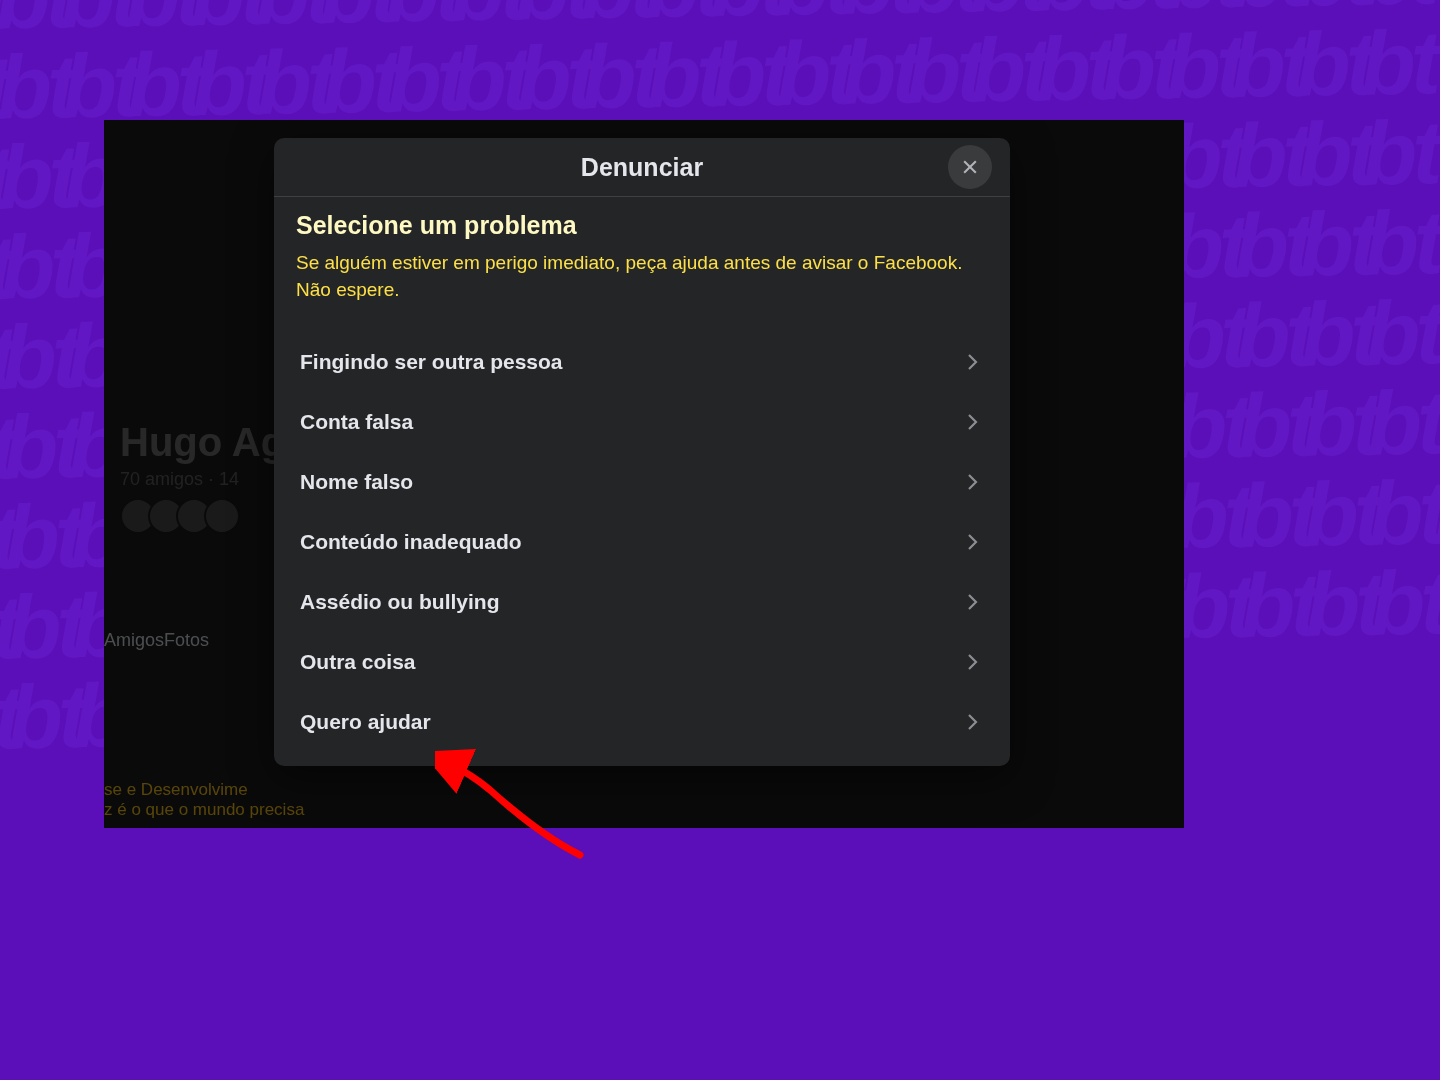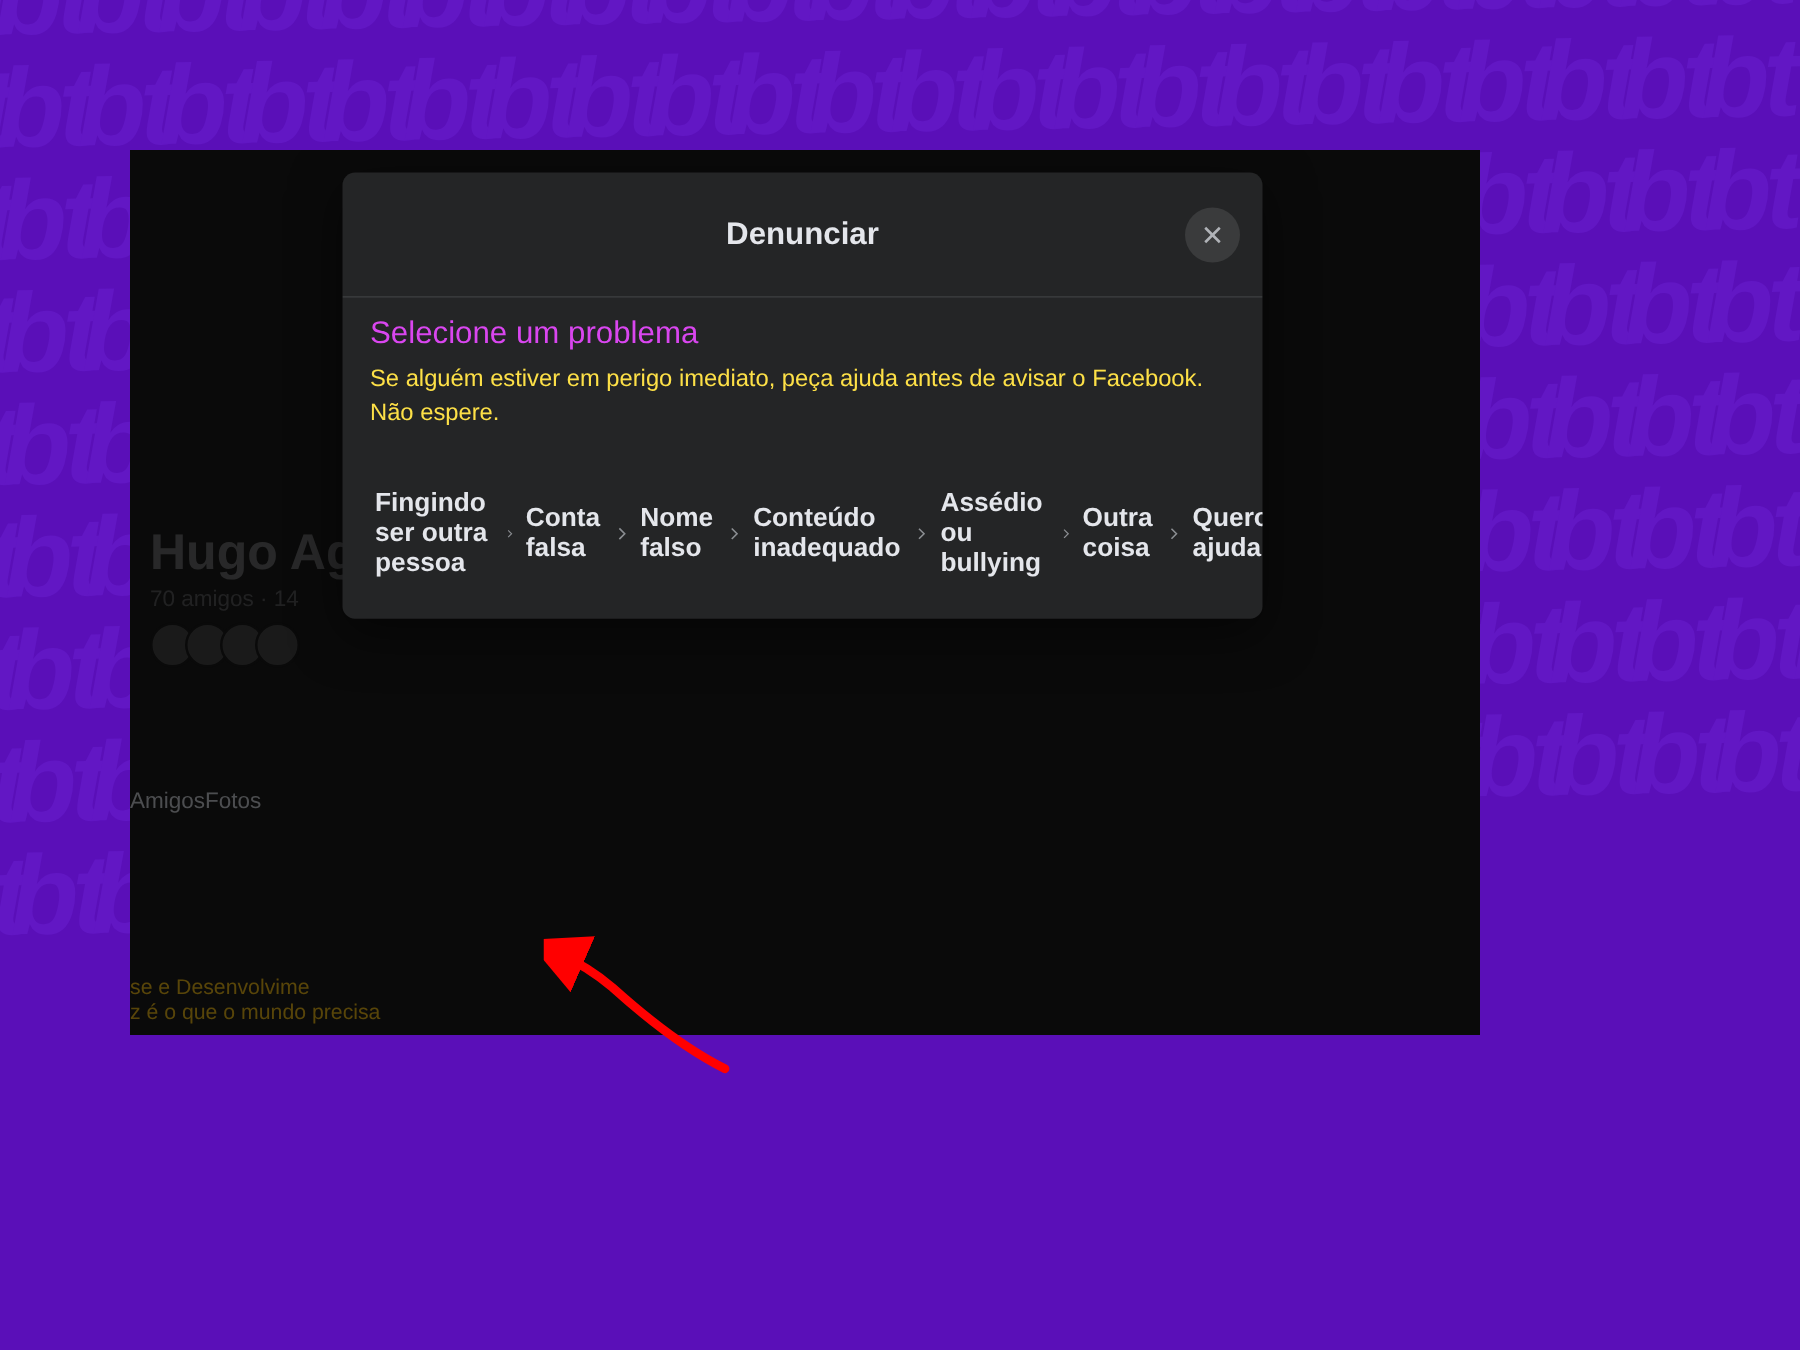--- a/index.html
+++ b/index.html
@@ -98,21 +98,21 @@
       left: 170px;
       top: 18px;
       width: 736px;
       background: #242526;
       border-radius: 10px;
       box-shadow: 0 12px 40px rgba(0,0,0,0.5);
       overflow: hidden;
     }
     .modal-header {
       position: relative;
-      height: 100px;
+      height: 59px;
       display: flex;
       align-items: center;
       justify-content: center;
       border-bottom: 1px solid #3e4042;
     }
     .modal-title {
       color: #e4e6eb;
       font-size: 25px;
       font-weight: 700;
     }
@@ -134,34 +134,34 @@
       width: 20px;
       height: 20px;
       stroke: #b0b3b8;
       stroke-width: 2.5;
       fill: none;
     }
     .modal-body {
       padding: 14px 22px 14px 22px;
     }
     .section-title {
-      color: #d946ef;
+      color: #fef9c3;
       font-size: 25px;
-      font-weight: 400;
+      font-weight: 700;
       margin-bottom: 10px;
     }
     .section-desc {
       color: #fde047;
       font-size: 19px;
       line-height: 1.4;
       margin-bottom: 29px;
     }
     .option-list {
       display: flex;
-      flex-direction: row;
+      flex-direction: column;
     }
     .option-item {
       display: flex;
       align-items: center;
       justify-content: space-between;
       padding: 18px 4px;
       cursor: pointer;
     }
     .option-label {
       color: #e4e6eb;

